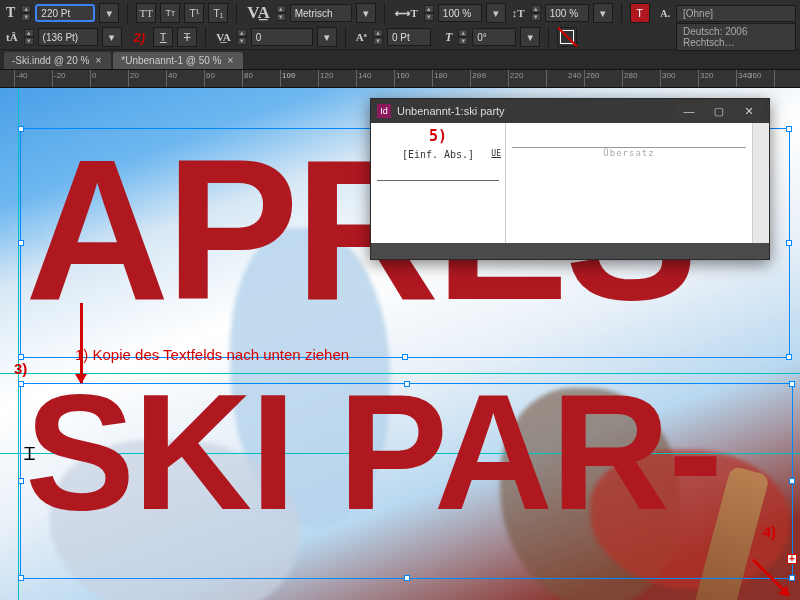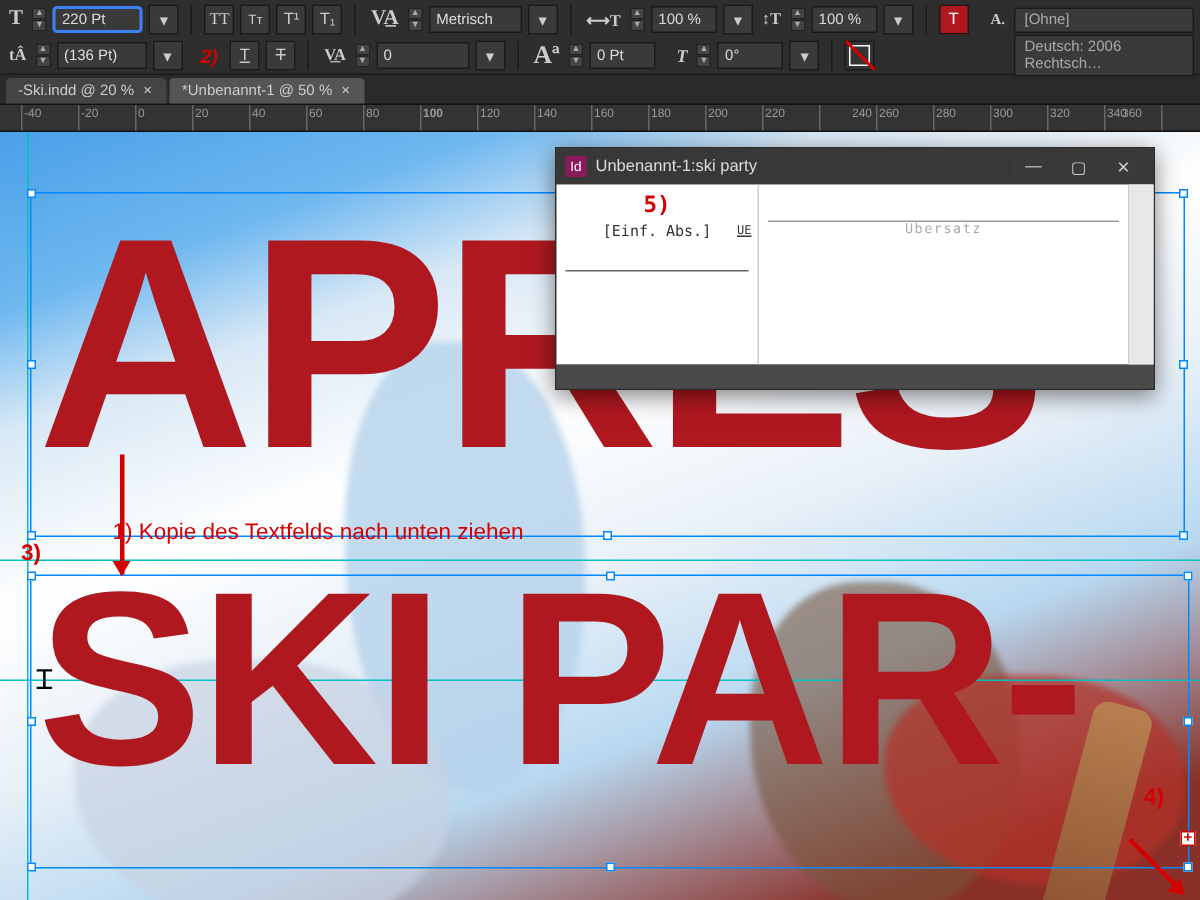--- a/index.html
+++ b/index.html
@@ -91,21 +91,21 @@
         <div class="stepper-btn">▼</div>
     </div>
     <div class="field field-highlighted" style="width:60px">220 Pt</div>
     <div class="icon-btn">▾</div>
     <div class="sep"></div>
     <span class="icon-btn" style="font-family:serif">TT</span>
     <span class="icon-btn" style="font-size:9px">Tᴛ</span>
     <span class="icon-btn">T¹</span>
     <span class="icon-btn">T₁</span>
     <div class="sep"></div>
-    <span class="type-icon" style="font-size:14px">VA̲</span>
+    <span class="type-icon" style="font-size:17px">VA̲</span>
     <div class="stepper">
         <div class="stepper-btn">▲</div>
         <div class="stepper-btn">▼</div>
       </div>
     <div class="field" style="width:62px">Metrisch</div>
     <div class="icon-btn">▾</div>
     <div class="sep"></div>
     <span class="type-icon" style="font-size:11px">⟷T</span>
     <div class="stepper">
         <div class="stepper-btn">▲</div>
@@ -141,21 +141,21 @@
     <span class="icon-btn" style="text-decoration:line-through">T</span>
     <div class="sep"></div>
     <span class="type-icon" style="font-size:11px">V͟A</span>
     <div class="stepper">
         <div class="stepper-btn">▲</div>
         <div class="stepper-btn">▼</div>
       </div>
     <div class="field" style="width:62px">0</div>
     <div class="icon-btn">▾</div>
     <div class="sep"></div>
-    <span class="type-icon" style="font-size:17px">Aª</span>
+    <span class="type-icon" style="font-size:11px">Aª</span>
     <div class="stepper">
         <div class="stepper-btn">▲</div>
         <div class="stepper-btn">▼</div>
       </div>
     <div class="field" style="width:44px">0 Pt</div>
     <span class="type-icon" style="font-style:italic;font-size:12px;margin-left:8px">T</span>
     <div class="stepper">
         <div class="stepper-btn">▲</div>
         <div class="stepper-btn">▼</div>
       </div>
@@ -202,21 +202,21 @@
     <div class="ruler-label" style="left: 282px; font-weight: bold;">100</div>
     <div class="ruler-tick" style="left: 318px;"></div>
     <div class="ruler-label" style="left: 320px;">120</div>
     <div class="ruler-tick" style="left: 356px;"></div>
     <div class="ruler-label" style="left: 358px;">140</div>
     <div class="ruler-tick" style="left: 394px;"></div>
     <div class="ruler-label" style="left: 396px;">160</div>
     <div class="ruler-tick" style="left: 432px;"></div>
     <div class="ruler-label" style="left: 434px;">180</div>
     <div class="ruler-tick" style="left: 470px;"></div>
-    <div class="ruler-label" style="left: 472px;">200</div>
+    <div class="ruler-label" style="left: 472px; font-family: Liberation Mono, monospace;">200</div>
     <div class="ruler-tick" style="left: 508px;"></div>
     <div class="ruler-label" style="left: 510px;">220</div>
     <div class="ruler-tick" style="left: 546px;"></div>
     <div class="ruler-label" style="left: 548px; padding-left: 20px;">240</div>
     <div class="ruler-tick" style="left: 584px;"></div>
     <div class="ruler-label" style="left: 586px;">260</div>
     <div class="ruler-tick" style="left: 622px;"></div>
     <div class="ruler-label" style="left: 624px;">280</div>
     <div class="ruler-tick" style="left: 660px;"></div>
     <div class="ruler-label" style="left: 662px;">300</div>

